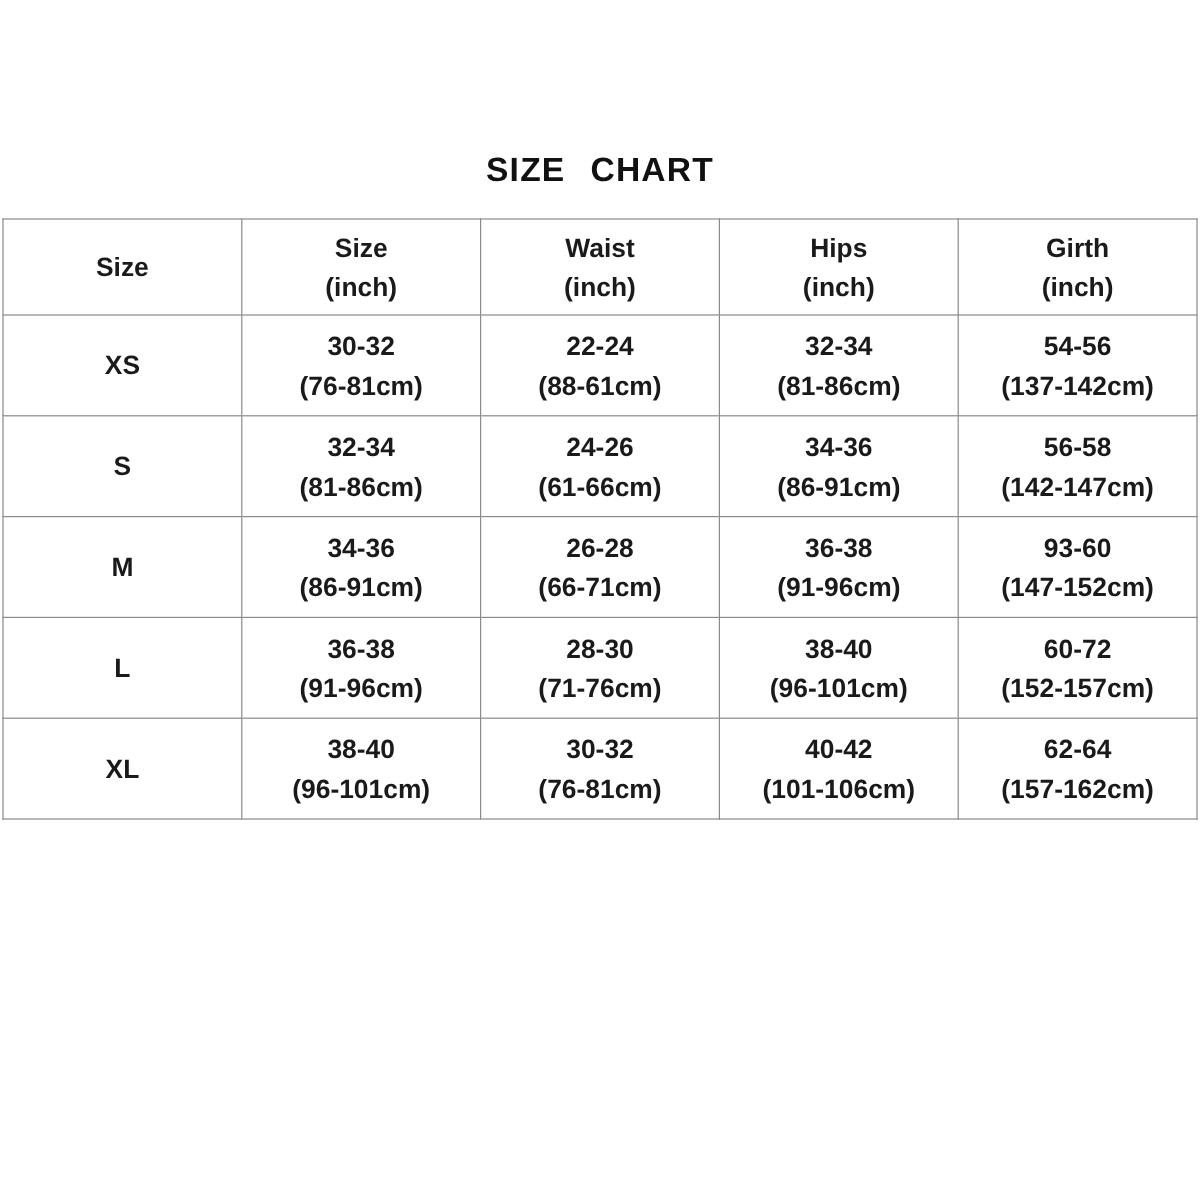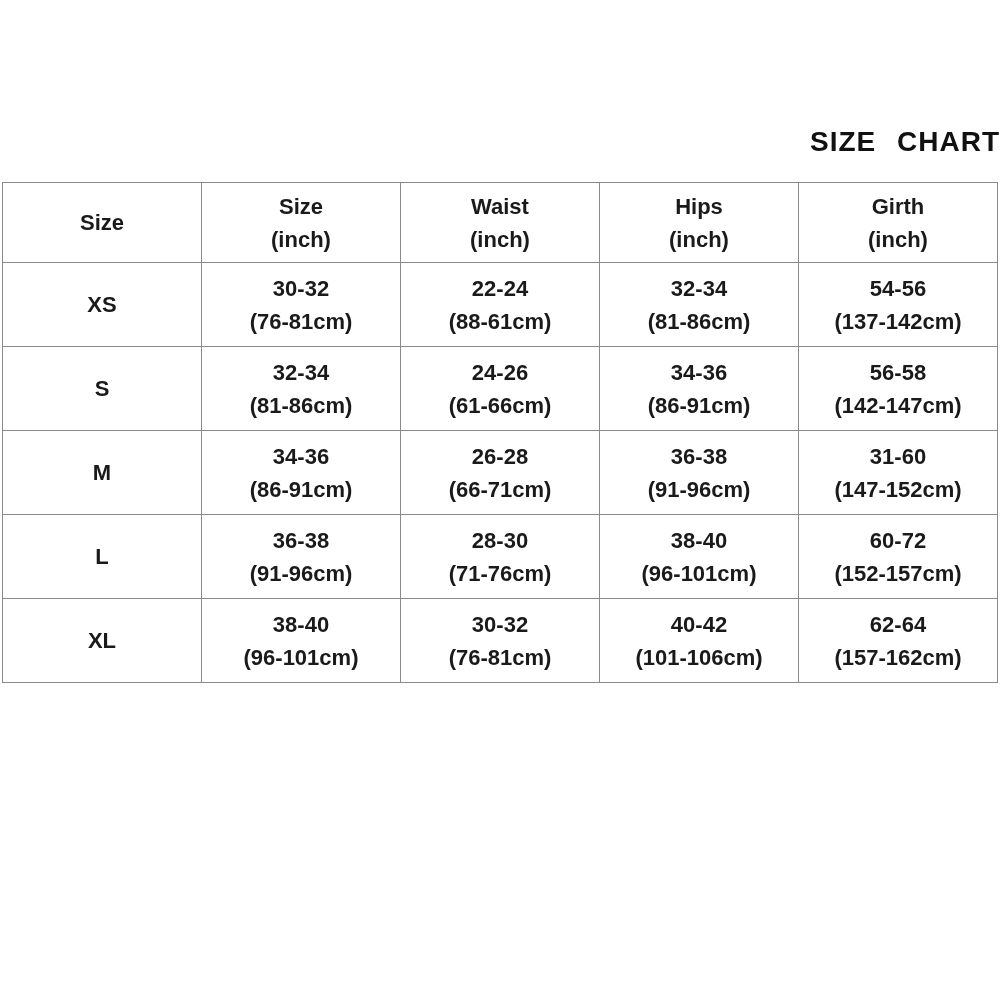--- a/index.html
+++ b/index.html
@@ -12,21 +12,21 @@
     width: 1000px;
     height: 1000px;
     font-family: "Liberation Sans", sans-serif;
     color: #1a1a1a;
   }
   .chart-title {
     position: absolute;
     top: 126px;
     left: 0;
     width: 100%;
-    text-align: right;
+    text-align: center;
     font-size: 28px;
     font-weight: bold;
     letter-spacing: 1px;
     word-spacing: 12px;
     color: #111111;
   }
   table.size-table {
     position: absolute;
     top: 182px;
     left: 2px;
@@ -125,21 +125,21 @@
         </td>
         <td>
           <div class="cell-line">26-28</div>
           <div class="cell-line">(66-71cm)</div>
         </td>
         <td>
           <div class="cell-line">36-38</div>
           <div class="cell-line">(91-96cm)</div>
         </td>
         <td>
-          <div class="cell-line">31-60</div>
+          <div class="cell-line">93-60</div>
           <div class="cell-line">(147-152cm)</div>
         </td>
       </tr>
       <tr>
         <td>L</td>
         <td>
           <div class="cell-line">36-38</div>
           <div class="cell-line">(91-96cm)</div>
         </td>
         <td>

